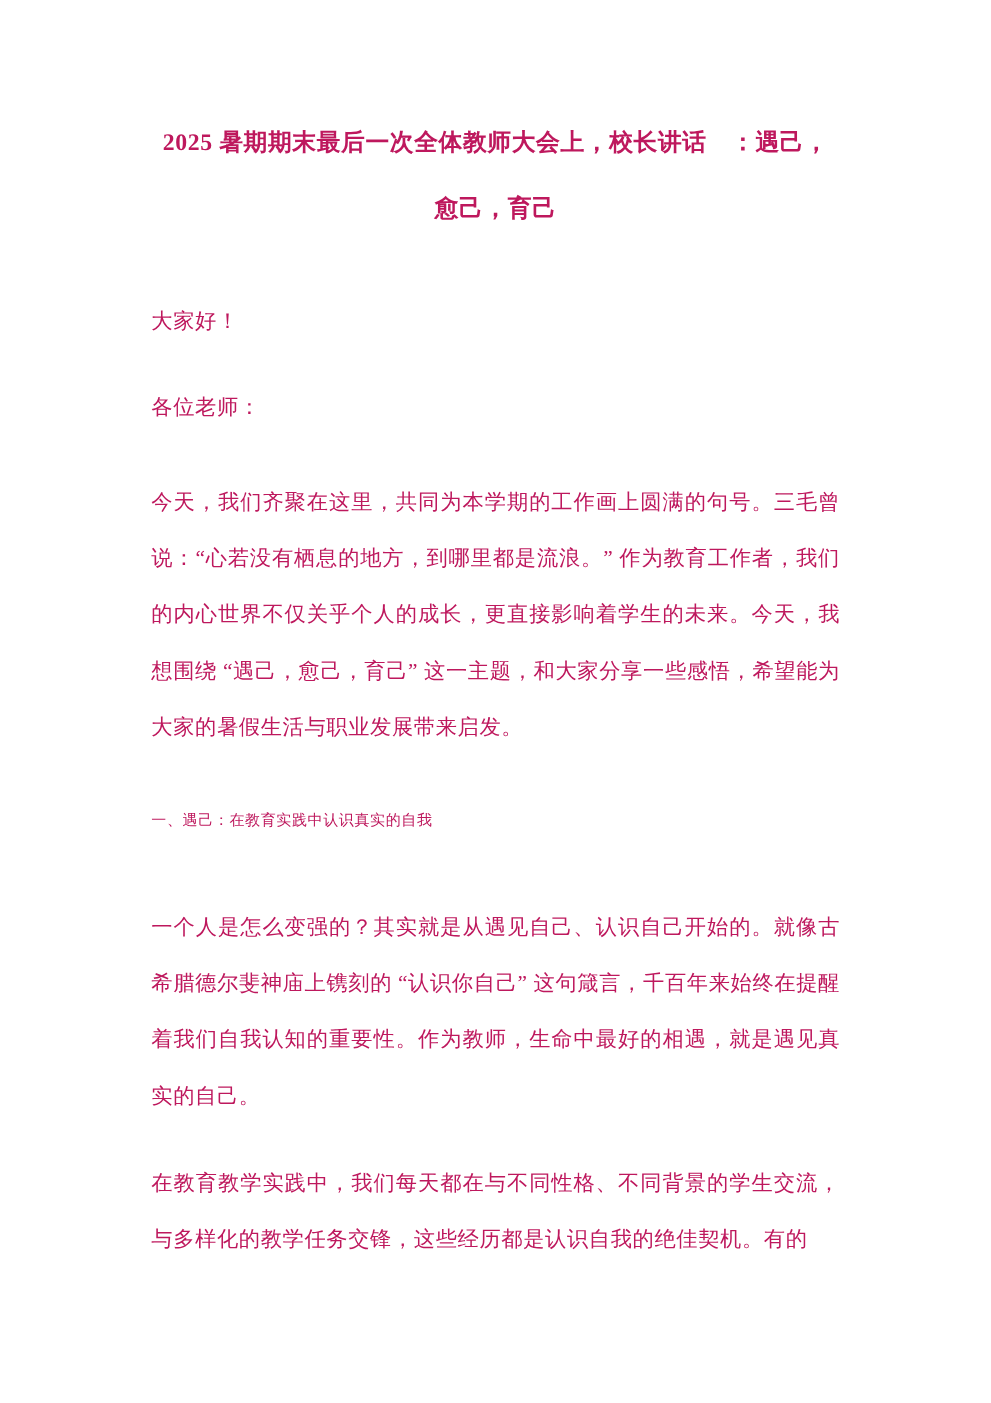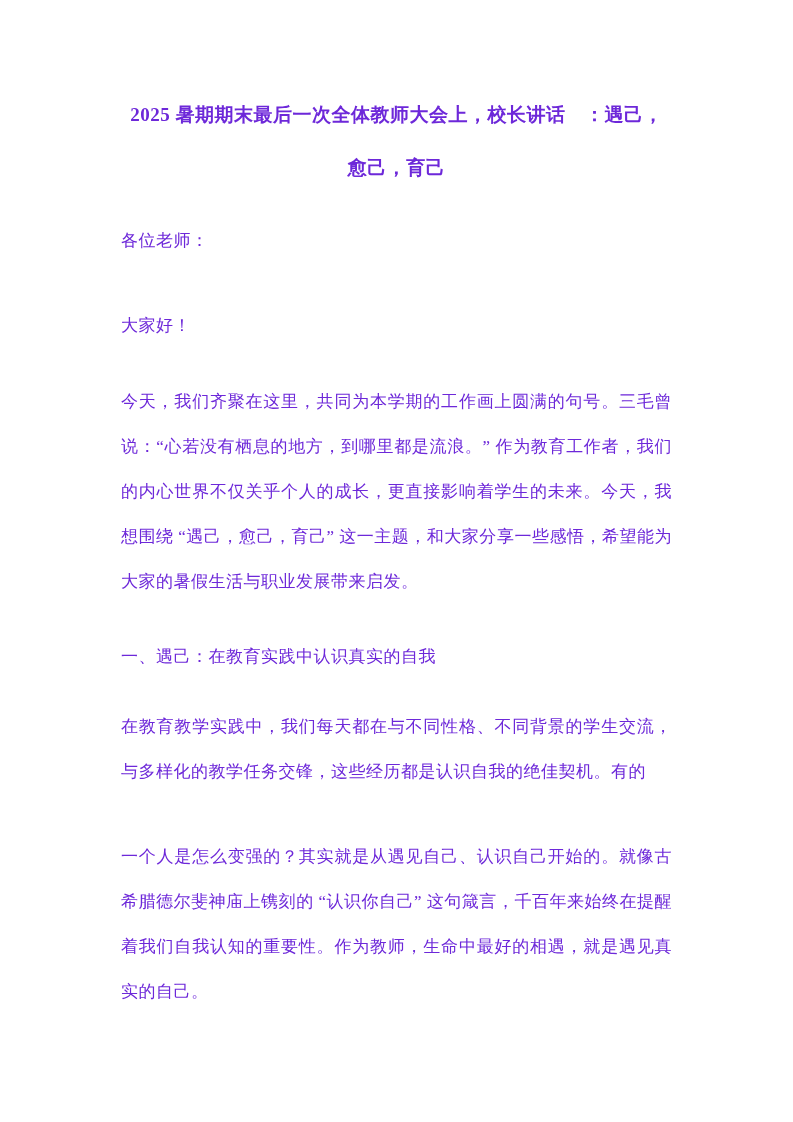--- a/index.html
+++ b/index.html
@@ -8,21 +8,21 @@
     background: #ffffff;
   }
   .page {
     position: relative;
     width: 793px;
     height: 1122px;
     margin: 0 auto;
     background: #ffffff;
     overflow: hidden;
     font-family: "Liberation Serif", "DejaVu Serif", serif;
-    color: #6d28d9;
+    color: #be185d;
   }
   .content {
     padding: 0 121px;
   }
   .doc-title {
     margin: 88px 0 0 0;
     font-size: 19px;
     font-weight: 700;
     line-height: 53px;
     text-align: center;
@@ -37,42 +37,42 @@
   .justified {
     text-align: justify;
     text-justify: inter-ideograph;
     font-family: Liberation Serif, serif;
   }
   .salutation   { margin-top: 24px; }
   .greeting     { margin-top: 40px; }
   .para-intro   { margin-top: 31px; }
   .section-heading {
     margin-top: 30px;
-    font-size: 17px;
+    font-size: 12px;
     font-weight: 400;
     line-height: 45px;
     letter-spacing: 0.5px;
   }
   .para-s1-1    { margin-top: 40px; }
   .para-s1-2    { margin-top: 25px; }
 </style>
 </head>
 <body>
 
 <div class="page">
   <div class="content">
 
     <h1 class="doc-title">2025 暑期期末最后一次全体教师大会上，校长讲话　：遇己，愈己，育己</h1>
 
+    <p class="text greeting">大家好！</p>
+
     <p class="text salutation">各位老师：</p>
-
-    <p class="text greeting">大家好！</p>
 
     <p class="text justified para-intro">今天，我们齐聚在这里，共同为本学期的工作画上圆满的句号。三毛曾说：“心若没有栖息的地方，到哪里都是流浪。” 作为教育工作者，我们的内心世界不仅关乎个人的成长，更直接影响着学生的未来。今天，我想围绕 “遇己，愈己，育己” 这一主题，和大家分享一些感悟，希望能为大家的暑假生活与职业发展带来启发。</p>
 
     <h2 class="section-heading">一、遇己：在教育实践中认识真实的自我</h2>
 
+    <p class="text justified para-s1-1">一个人是怎么变强的？其实就是从遇见自己、认识自己开始的。就像古希腊德尔斐神庙上镌刻的 “认识你自己” 这句箴言，千百年来始终在提醒着我们自我认知的重要性。作为教师，生命中最好的相遇，就是遇见真实的自己。</p>
+
     <p class="text justified para-s1-2">在教育教学实践中，我们每天都在与不同性格、不同背景的学生交流，与多样化的教学任务交锋，这些经历都是认识自我的绝佳契机。有的</p>
-
-    <p class="text justified para-s1-1">一个人是怎么变强的？其实就是从遇见自己、认识自己开始的。就像古希腊德尔斐神庙上镌刻的 “认识你自己” 这句箴言，千百年来始终在提醒着我们自我认知的重要性。作为教师，生命中最好的相遇，就是遇见真实的自己。</p>
 
   </div>
 </div>
 
 </body></html>

